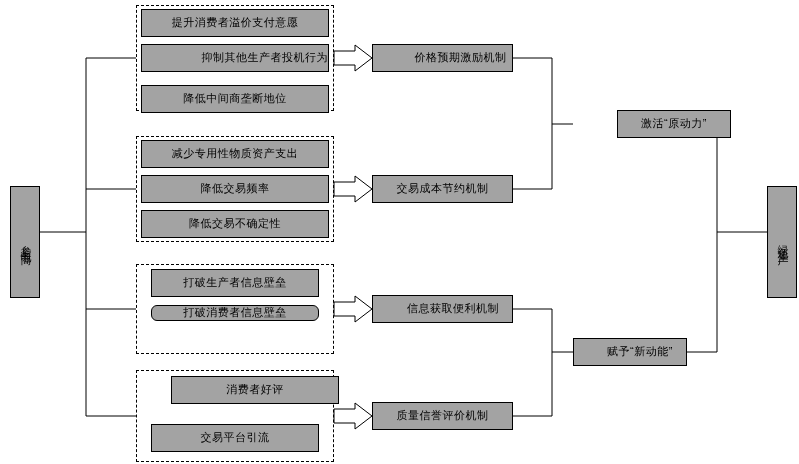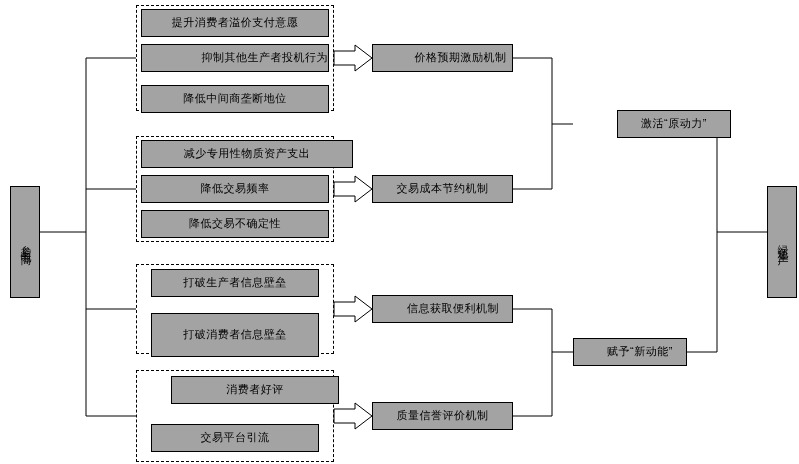--- a/index.html
+++ b/index.html
@@ -102,35 +102,35 @@
     <span>提升消费者溢价支付意愿</span>
   </div>
   <div class="node" style="left:141px; top:44px; width:188px; height:28px;justify-content:flex-end;">
     <span>抑制其他生产者投机行为</span>
   </div>
   <div class="node" style="left:141px; top:79px; width:188px; height:28px;margin-top:6px;">
     <span>降低中间商垄断地位</span>
   </div>
 
   <div class="group-box" style="left:136px; top:136px; width:198px; height:106px;"></div>
-  <div class="node" style="left:141px; top:140px; width:212px; height:28px;">
+  <div class="node" style="left:141px; top:140px; width:188px; height:28px;">
     <span>减少专用性物质资产支出</span>
   </div>
   <div class="node" style="left:141px; top:175px; width:188px; height:28px;">
     <span>降低交易频率</span>
   </div>
   <div class="node" style="left:141px; top:210px; width:188px; height:28px;">
     <span>降低交易不确定性</span>
   </div>
 
   <div class="group-box" style="left:136px; top:264px; width:198px; height:90px;"></div>
   <div class="node" style="left:151px; top:269px; width:168px; height:28px;">
     <span>打破生产者信息壁垒</span>
   </div>
-  <div class="node" style="left:151px; top:313px; width:168px; height:44px;">
+  <div class="node" style="left:151px; top:305px; width:168px; height:16px;border-radius:6px;">
     <span>打破消费者信息壁垒</span>
   </div>
 
   <div class="group-box" style="left:136px; top:370px; width:198px; height:92px;"></div>
   <div class="node" style="left:151px; top:376px; width:168px; height:28px;margin-left:20px;">
     <span>消费者好评</span>
   </div>
   <div class="node" style="left:151px; top:424px; width:168px; height:28px;">
     <span>交易平台引流</span>
   </div>

